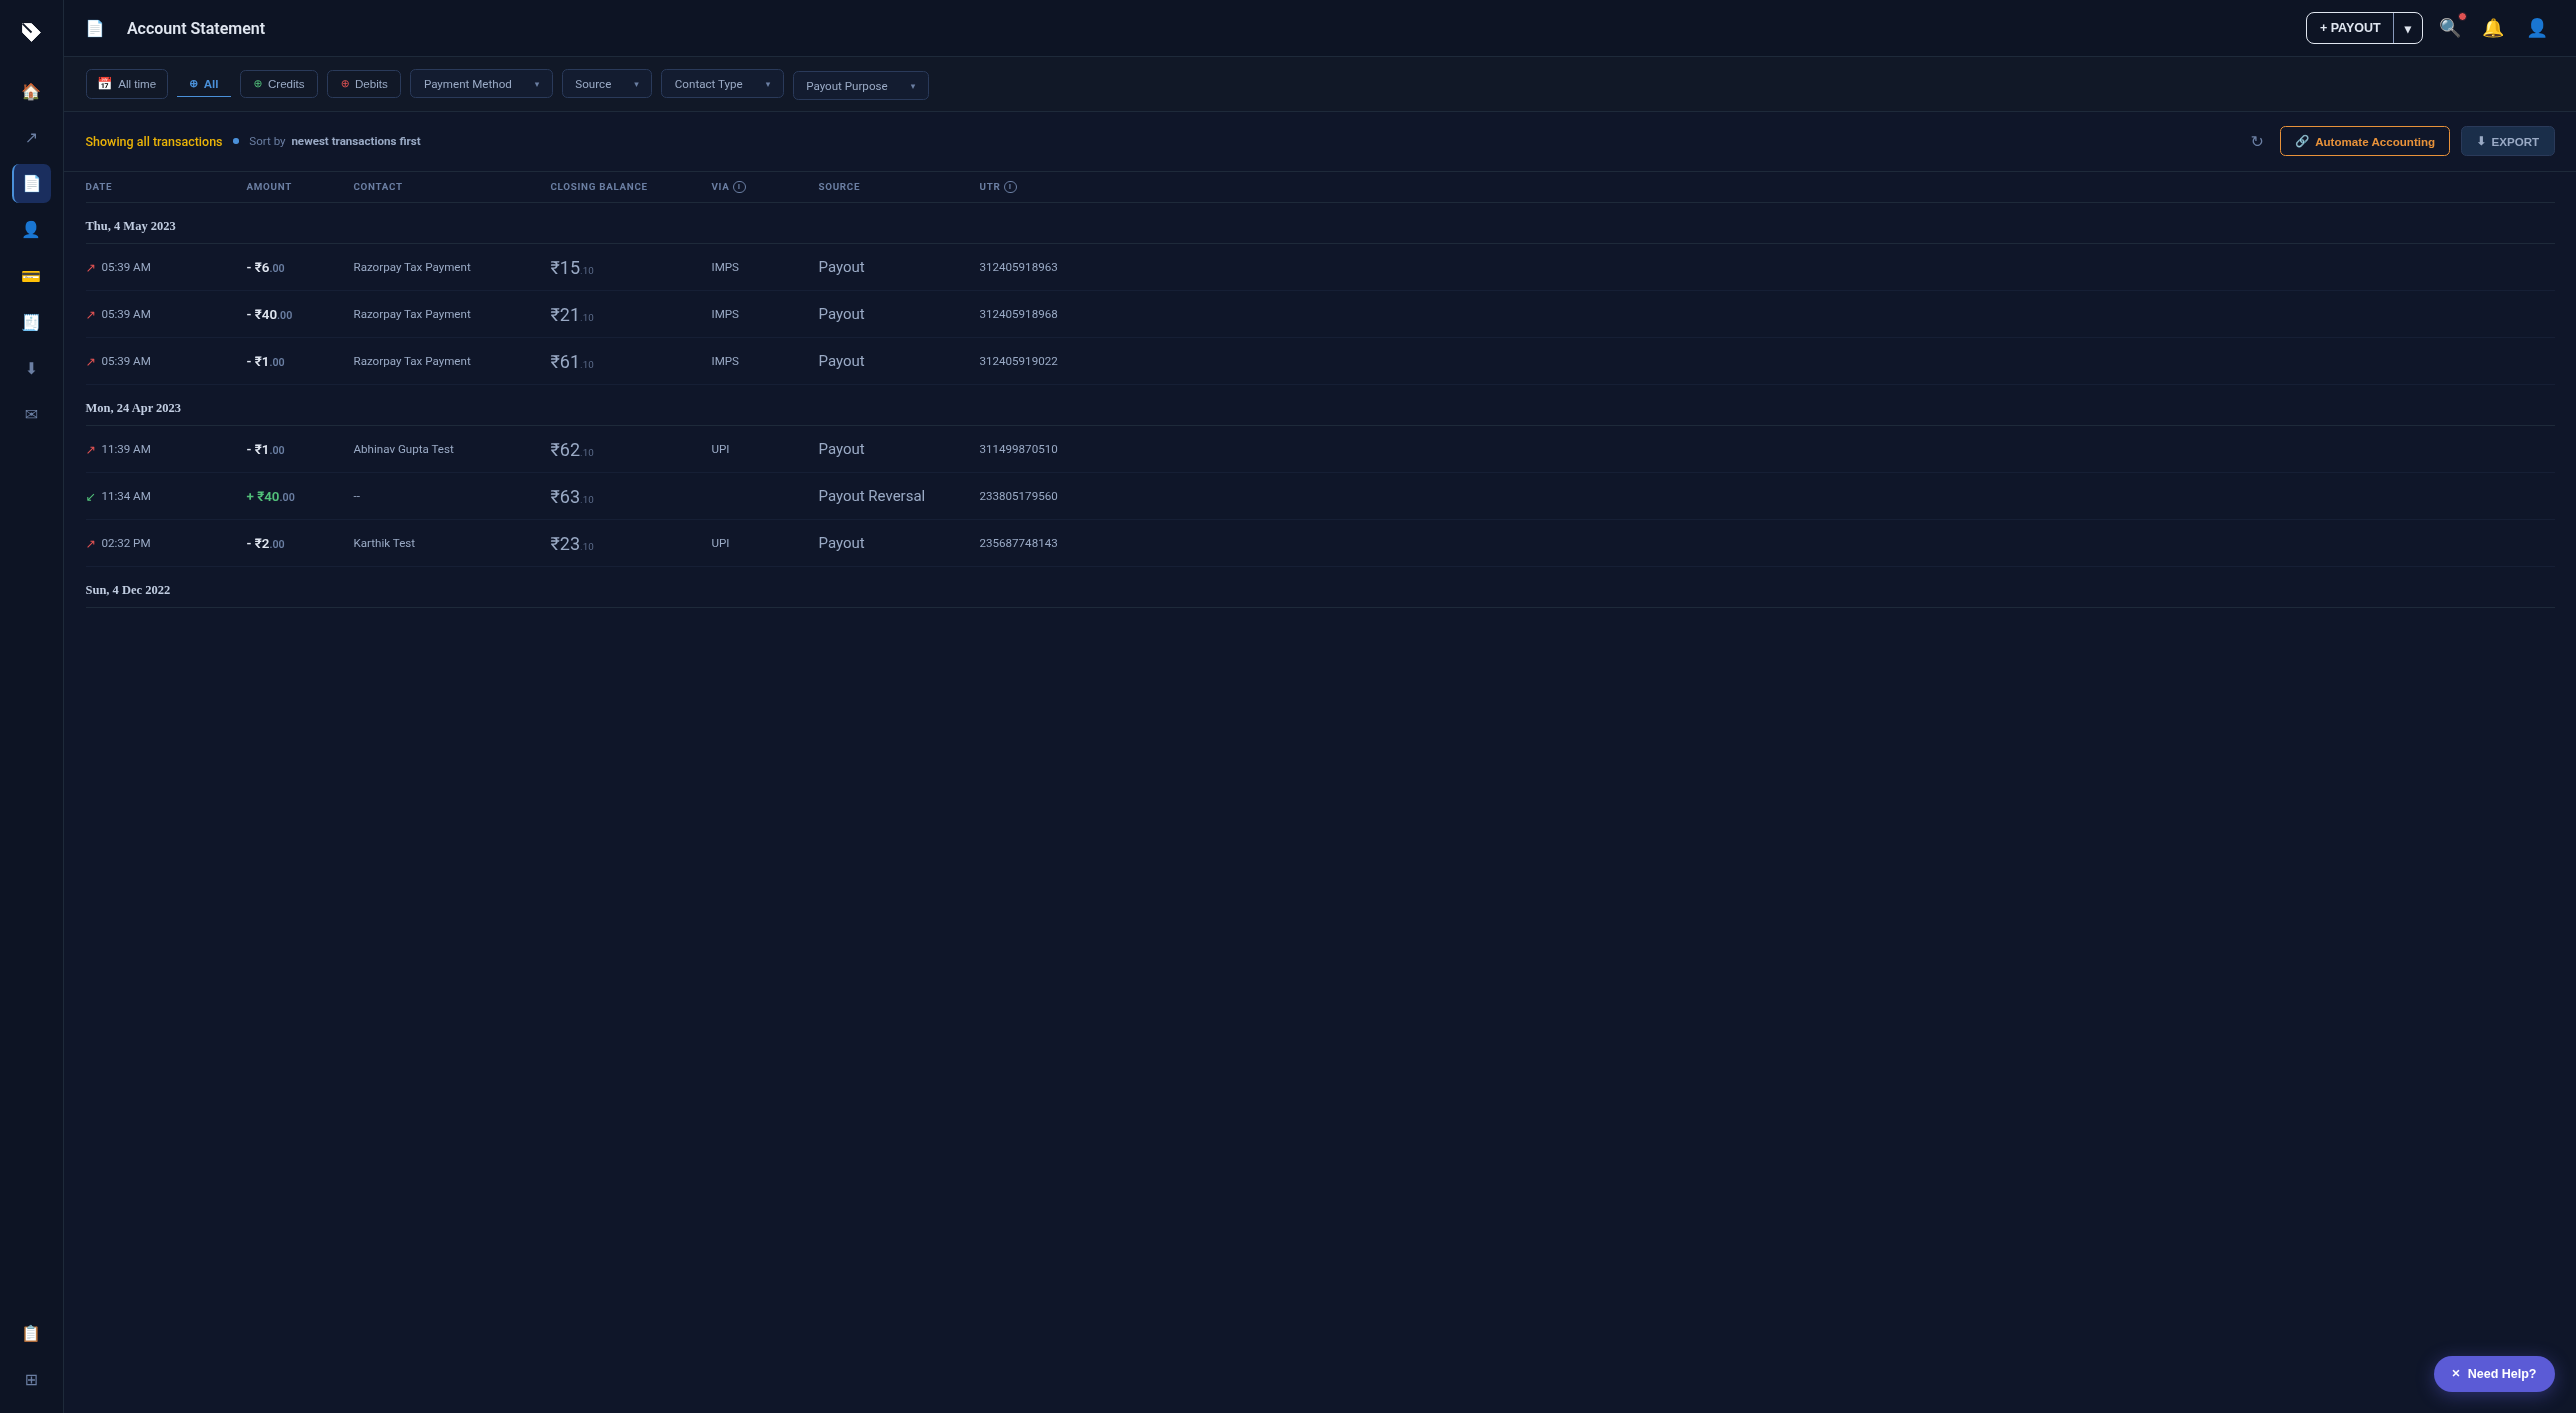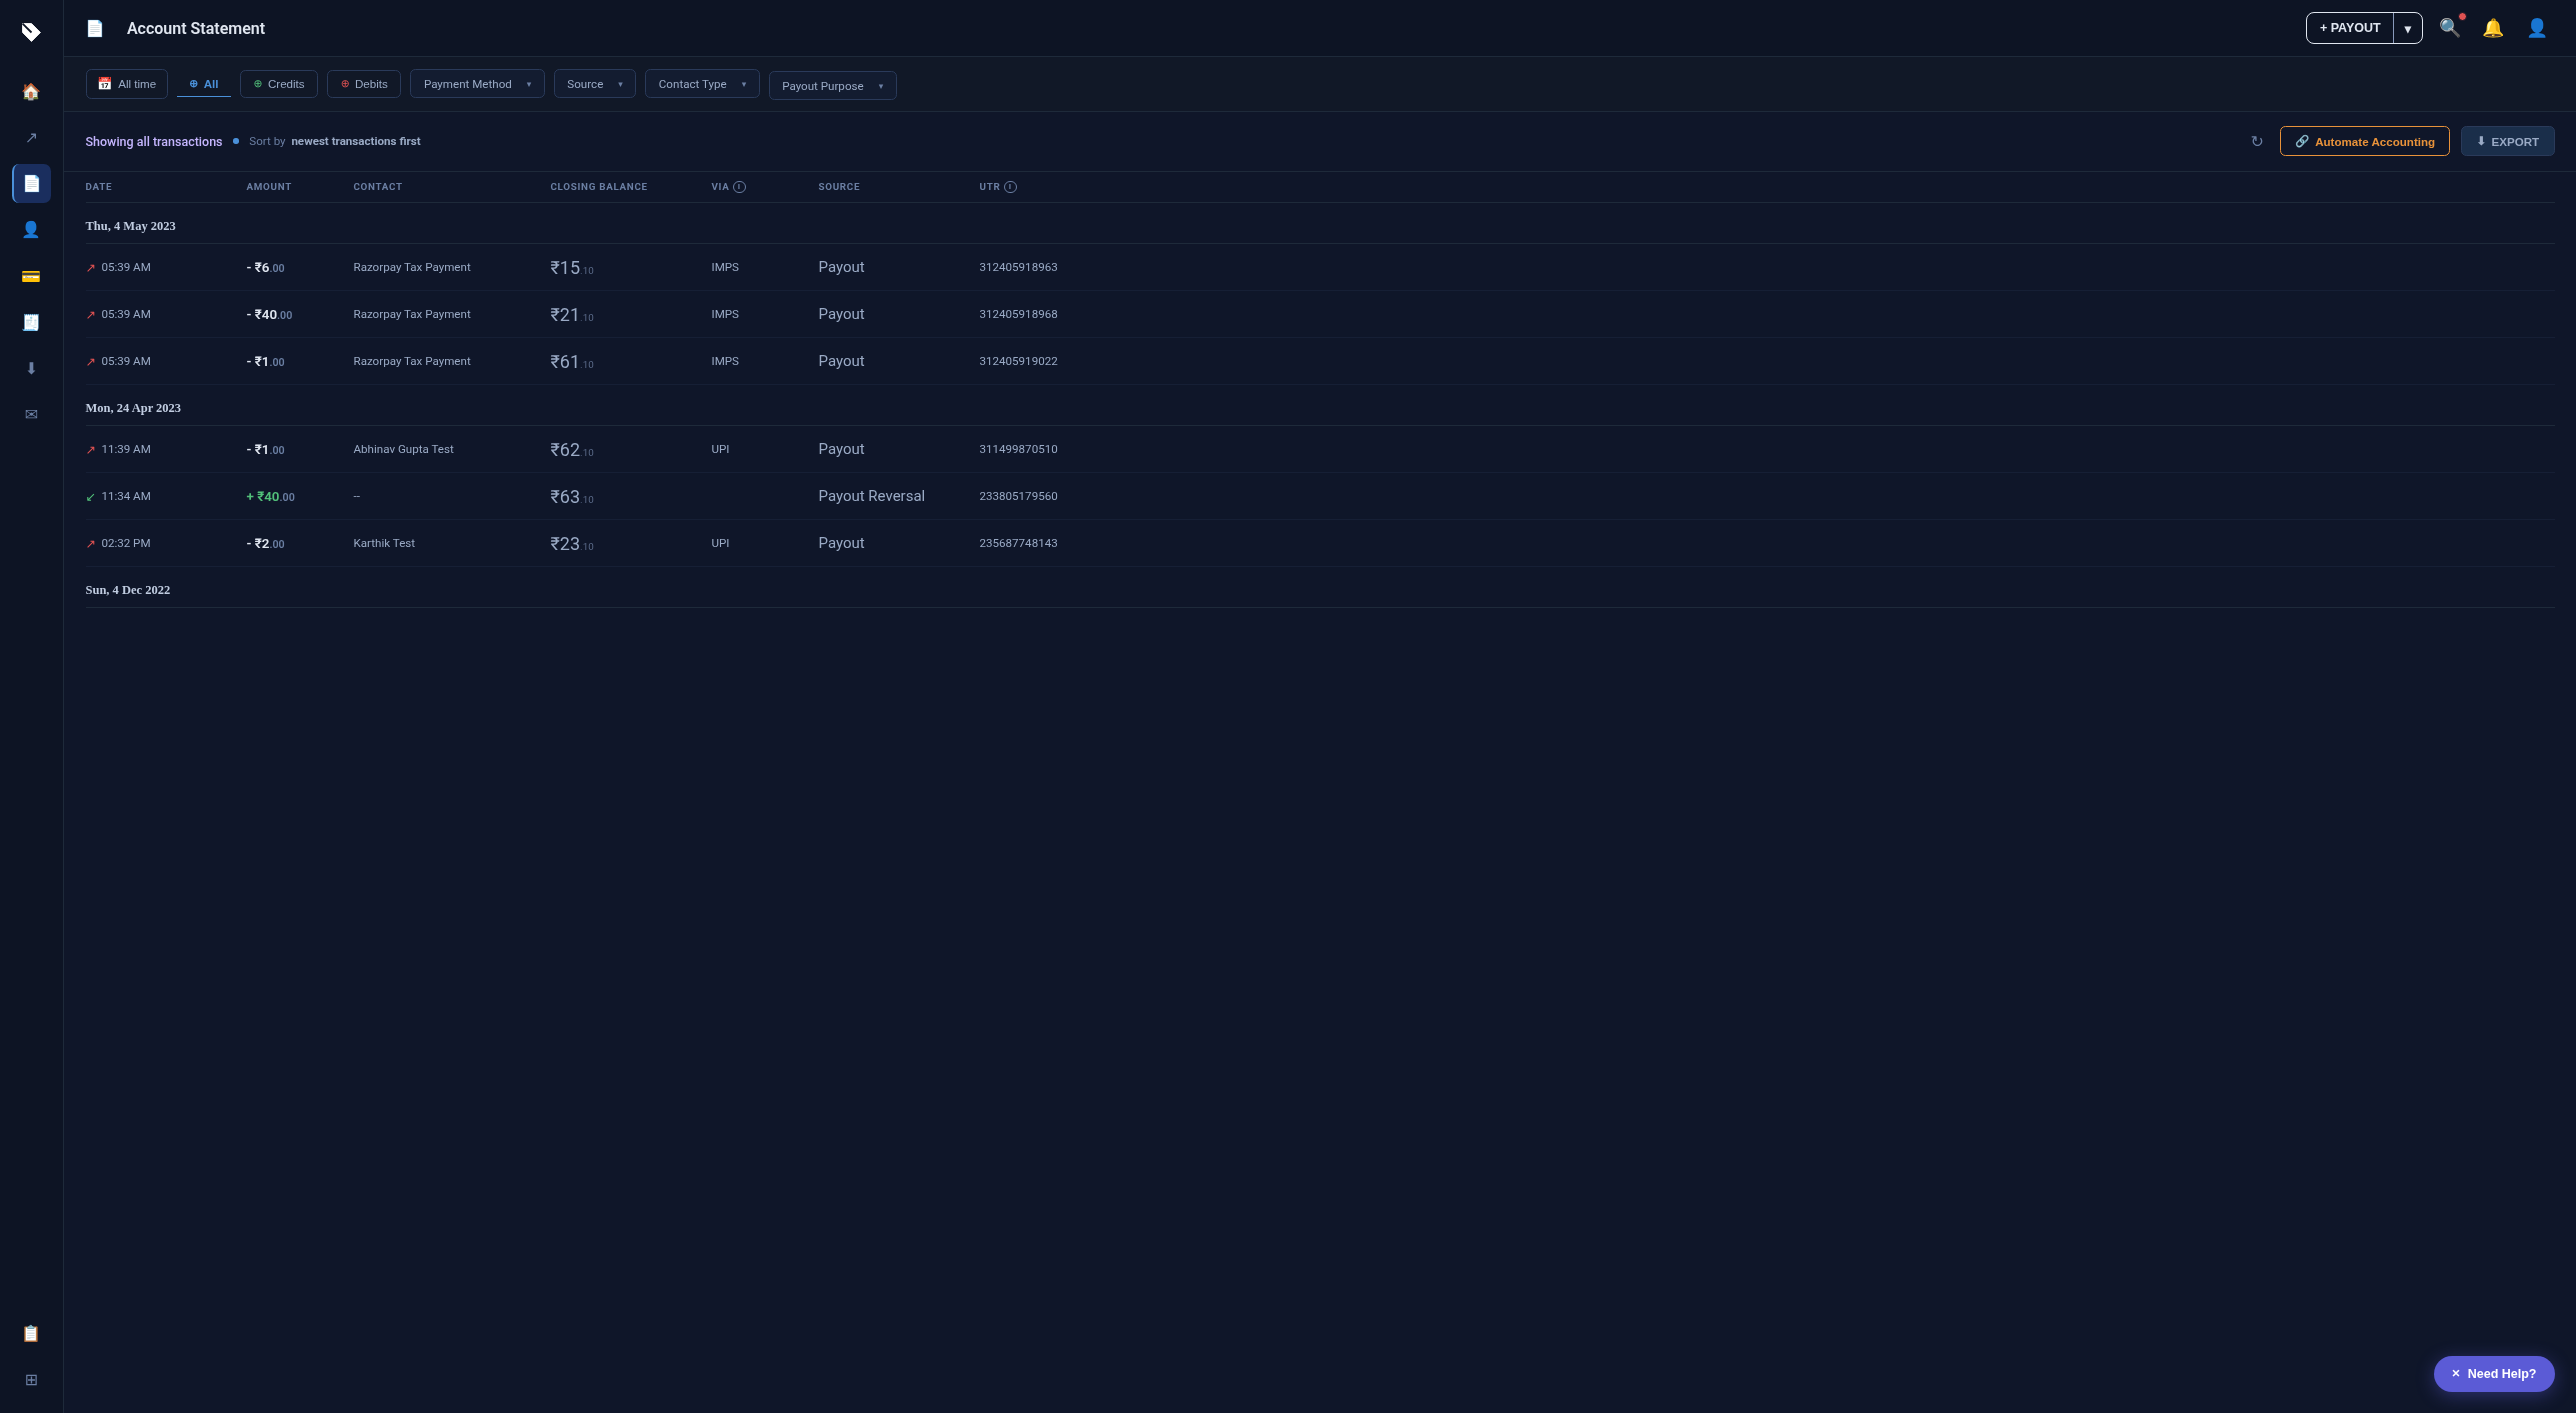--- a/index.html
+++ b/index.html
@@ -140,21 +140,21 @@
     .filter-dropdown {
       background: #131c30;
       border: 0.9px solid #2a3a5a;
       color: #9aaac5;
       border-radius: 5.4px;
       padding: 6.3px 12.5px;
       font-size: 11.6px;
       cursor: pointer;
       display: flex;
       align-items: center;
-      gap: 15px;
+      gap: 23px;
     }
     .chevron { font-size: 9px; color: #6b7fa3; }
 
     .filter-date-btn {
       background: transparent;
       border: 0.9px solid #2a3a5a;
       color: #9aaac5;
       border-radius: 5.4px;
       padding: 6.3px 10.7px;
       font-size: 11.6px;
@@ -182,21 +182,21 @@
       border-bottom: 0.9px solid #1e2a3a;
       background: #0f1629;
     }
     .txn-header-left {
       display: flex;
       align-items: center;
       gap: 10.7px;
     }
     .txn-showing {
       font-size: 12.5px;
-      color: #c4b5fd;
+      color: #eab308;
       font-weight: 500;
     }
     .txn-dot {
       width: 5.4px;
       height: 5.4px;
       background: #4a90d9;
       border-radius: 50%;
     }
     .txn-sort {
       font-size: 11.6px;

